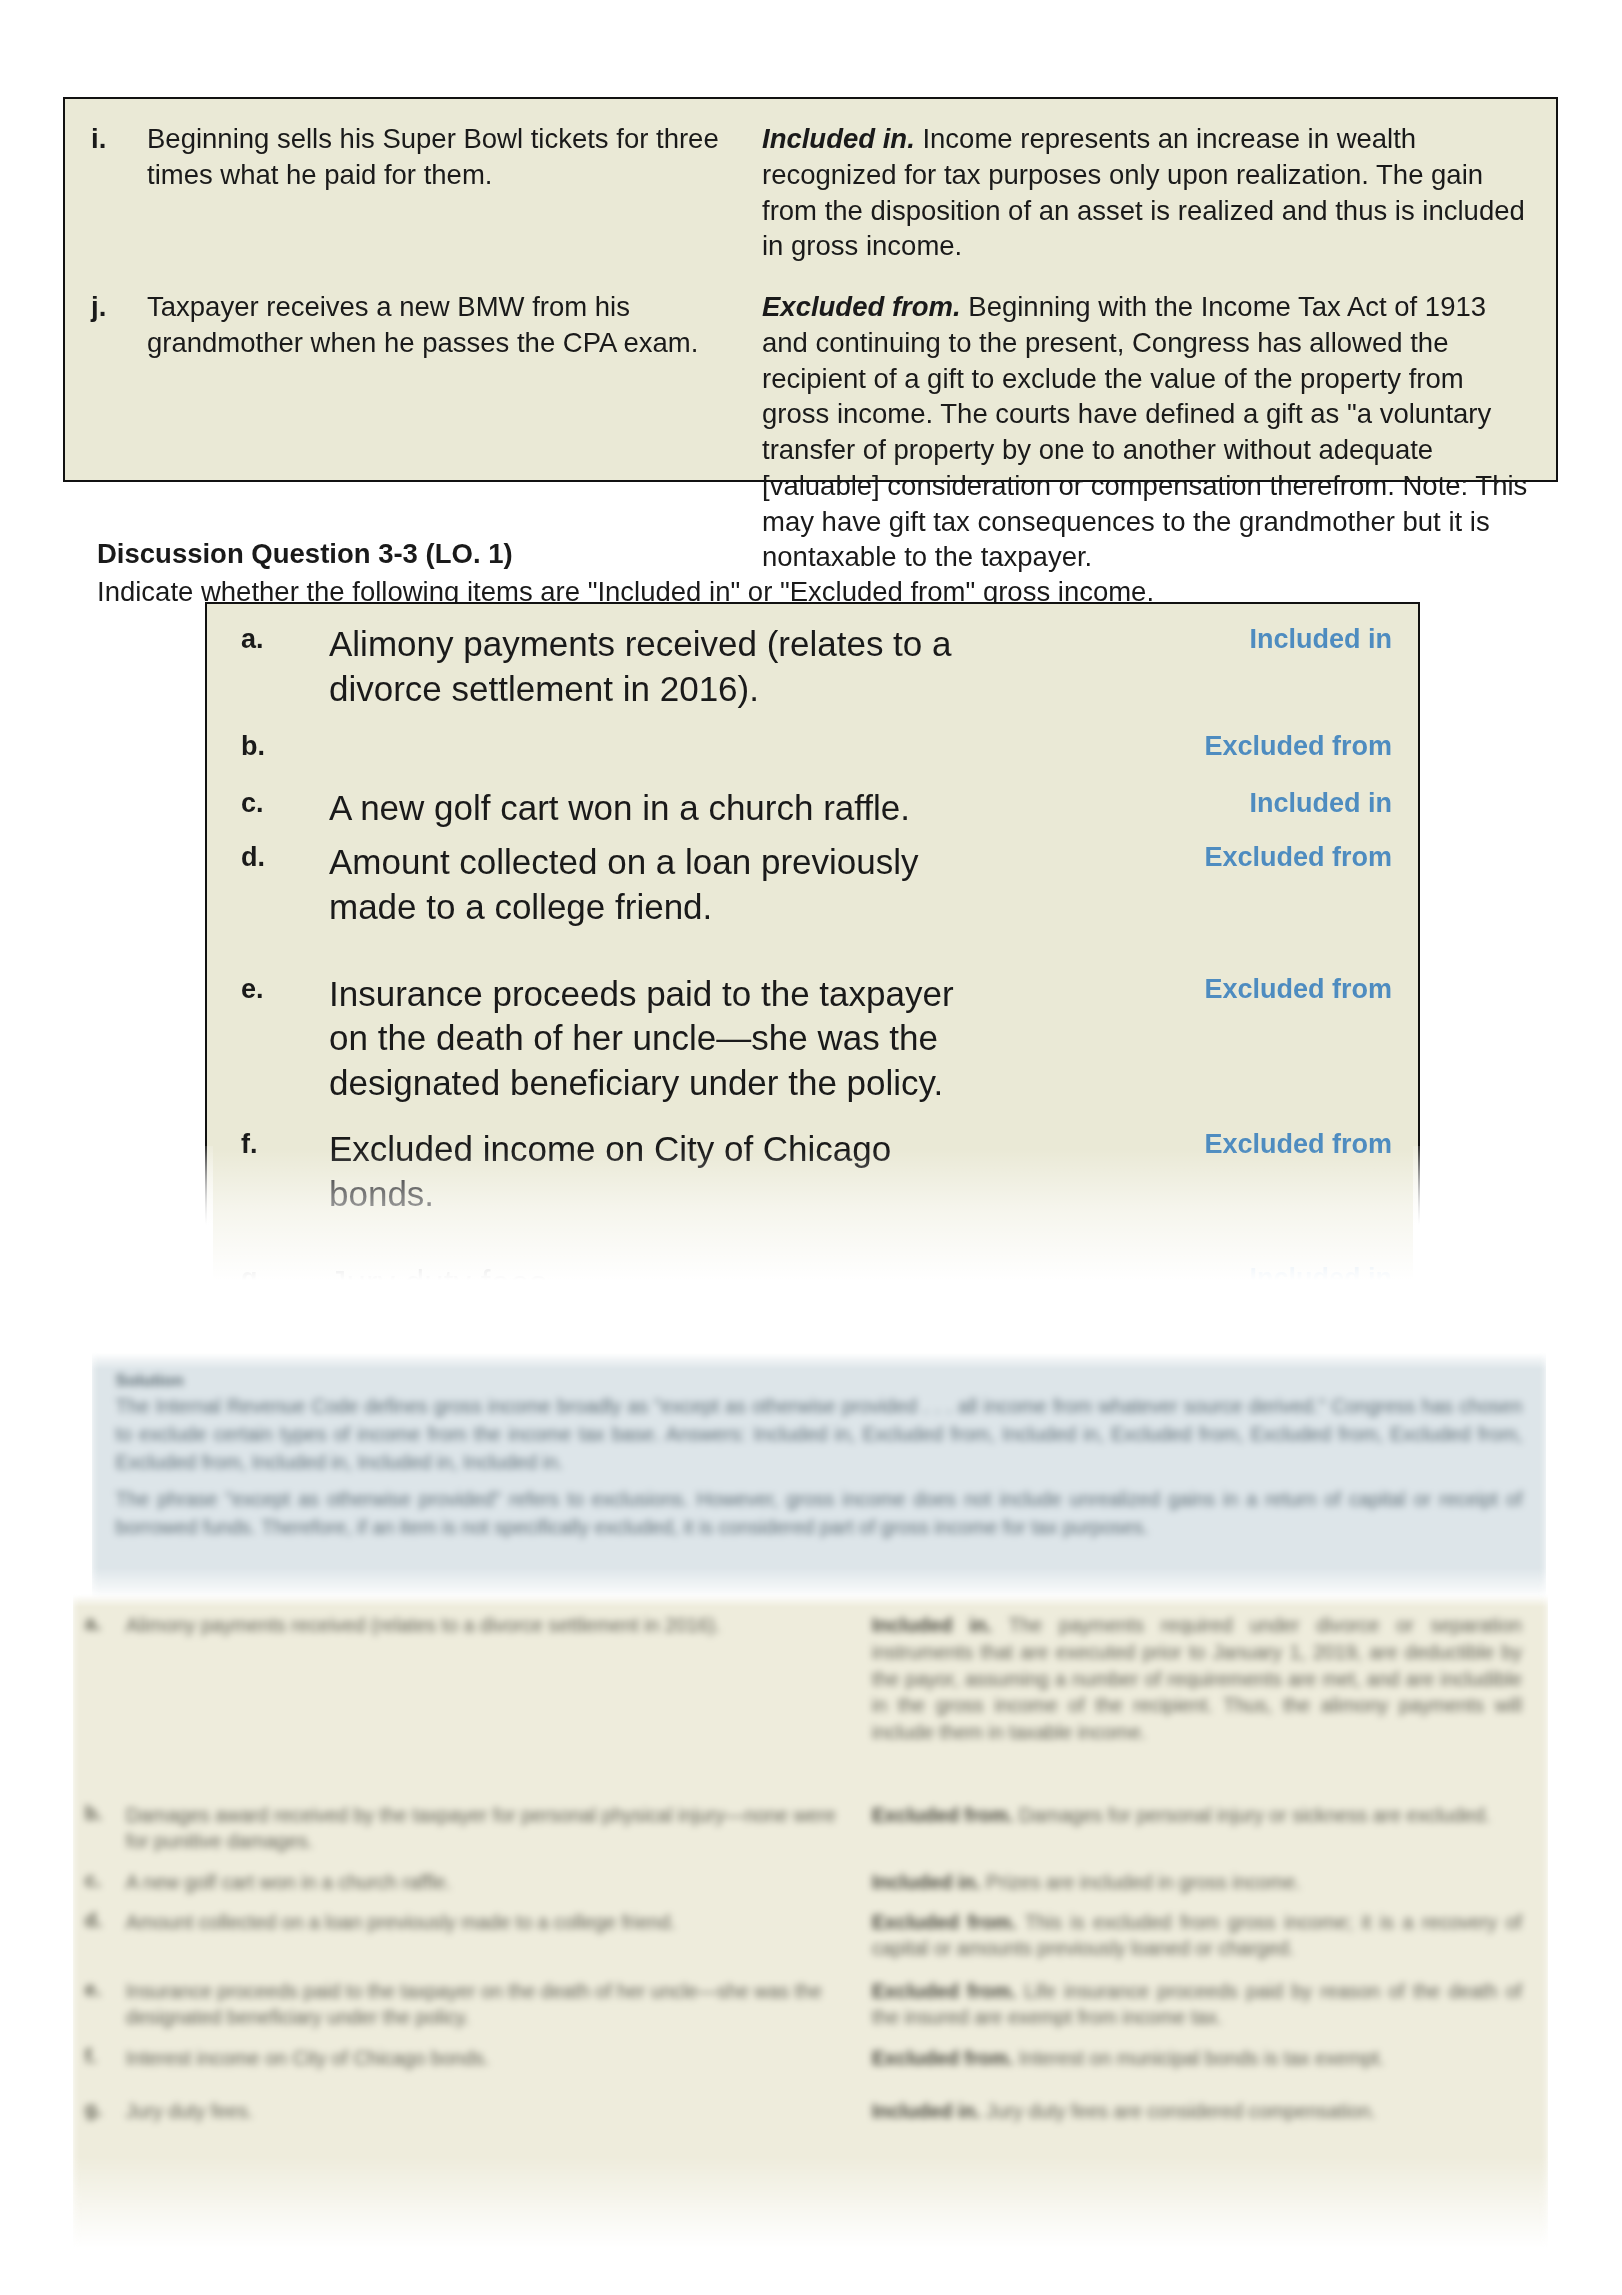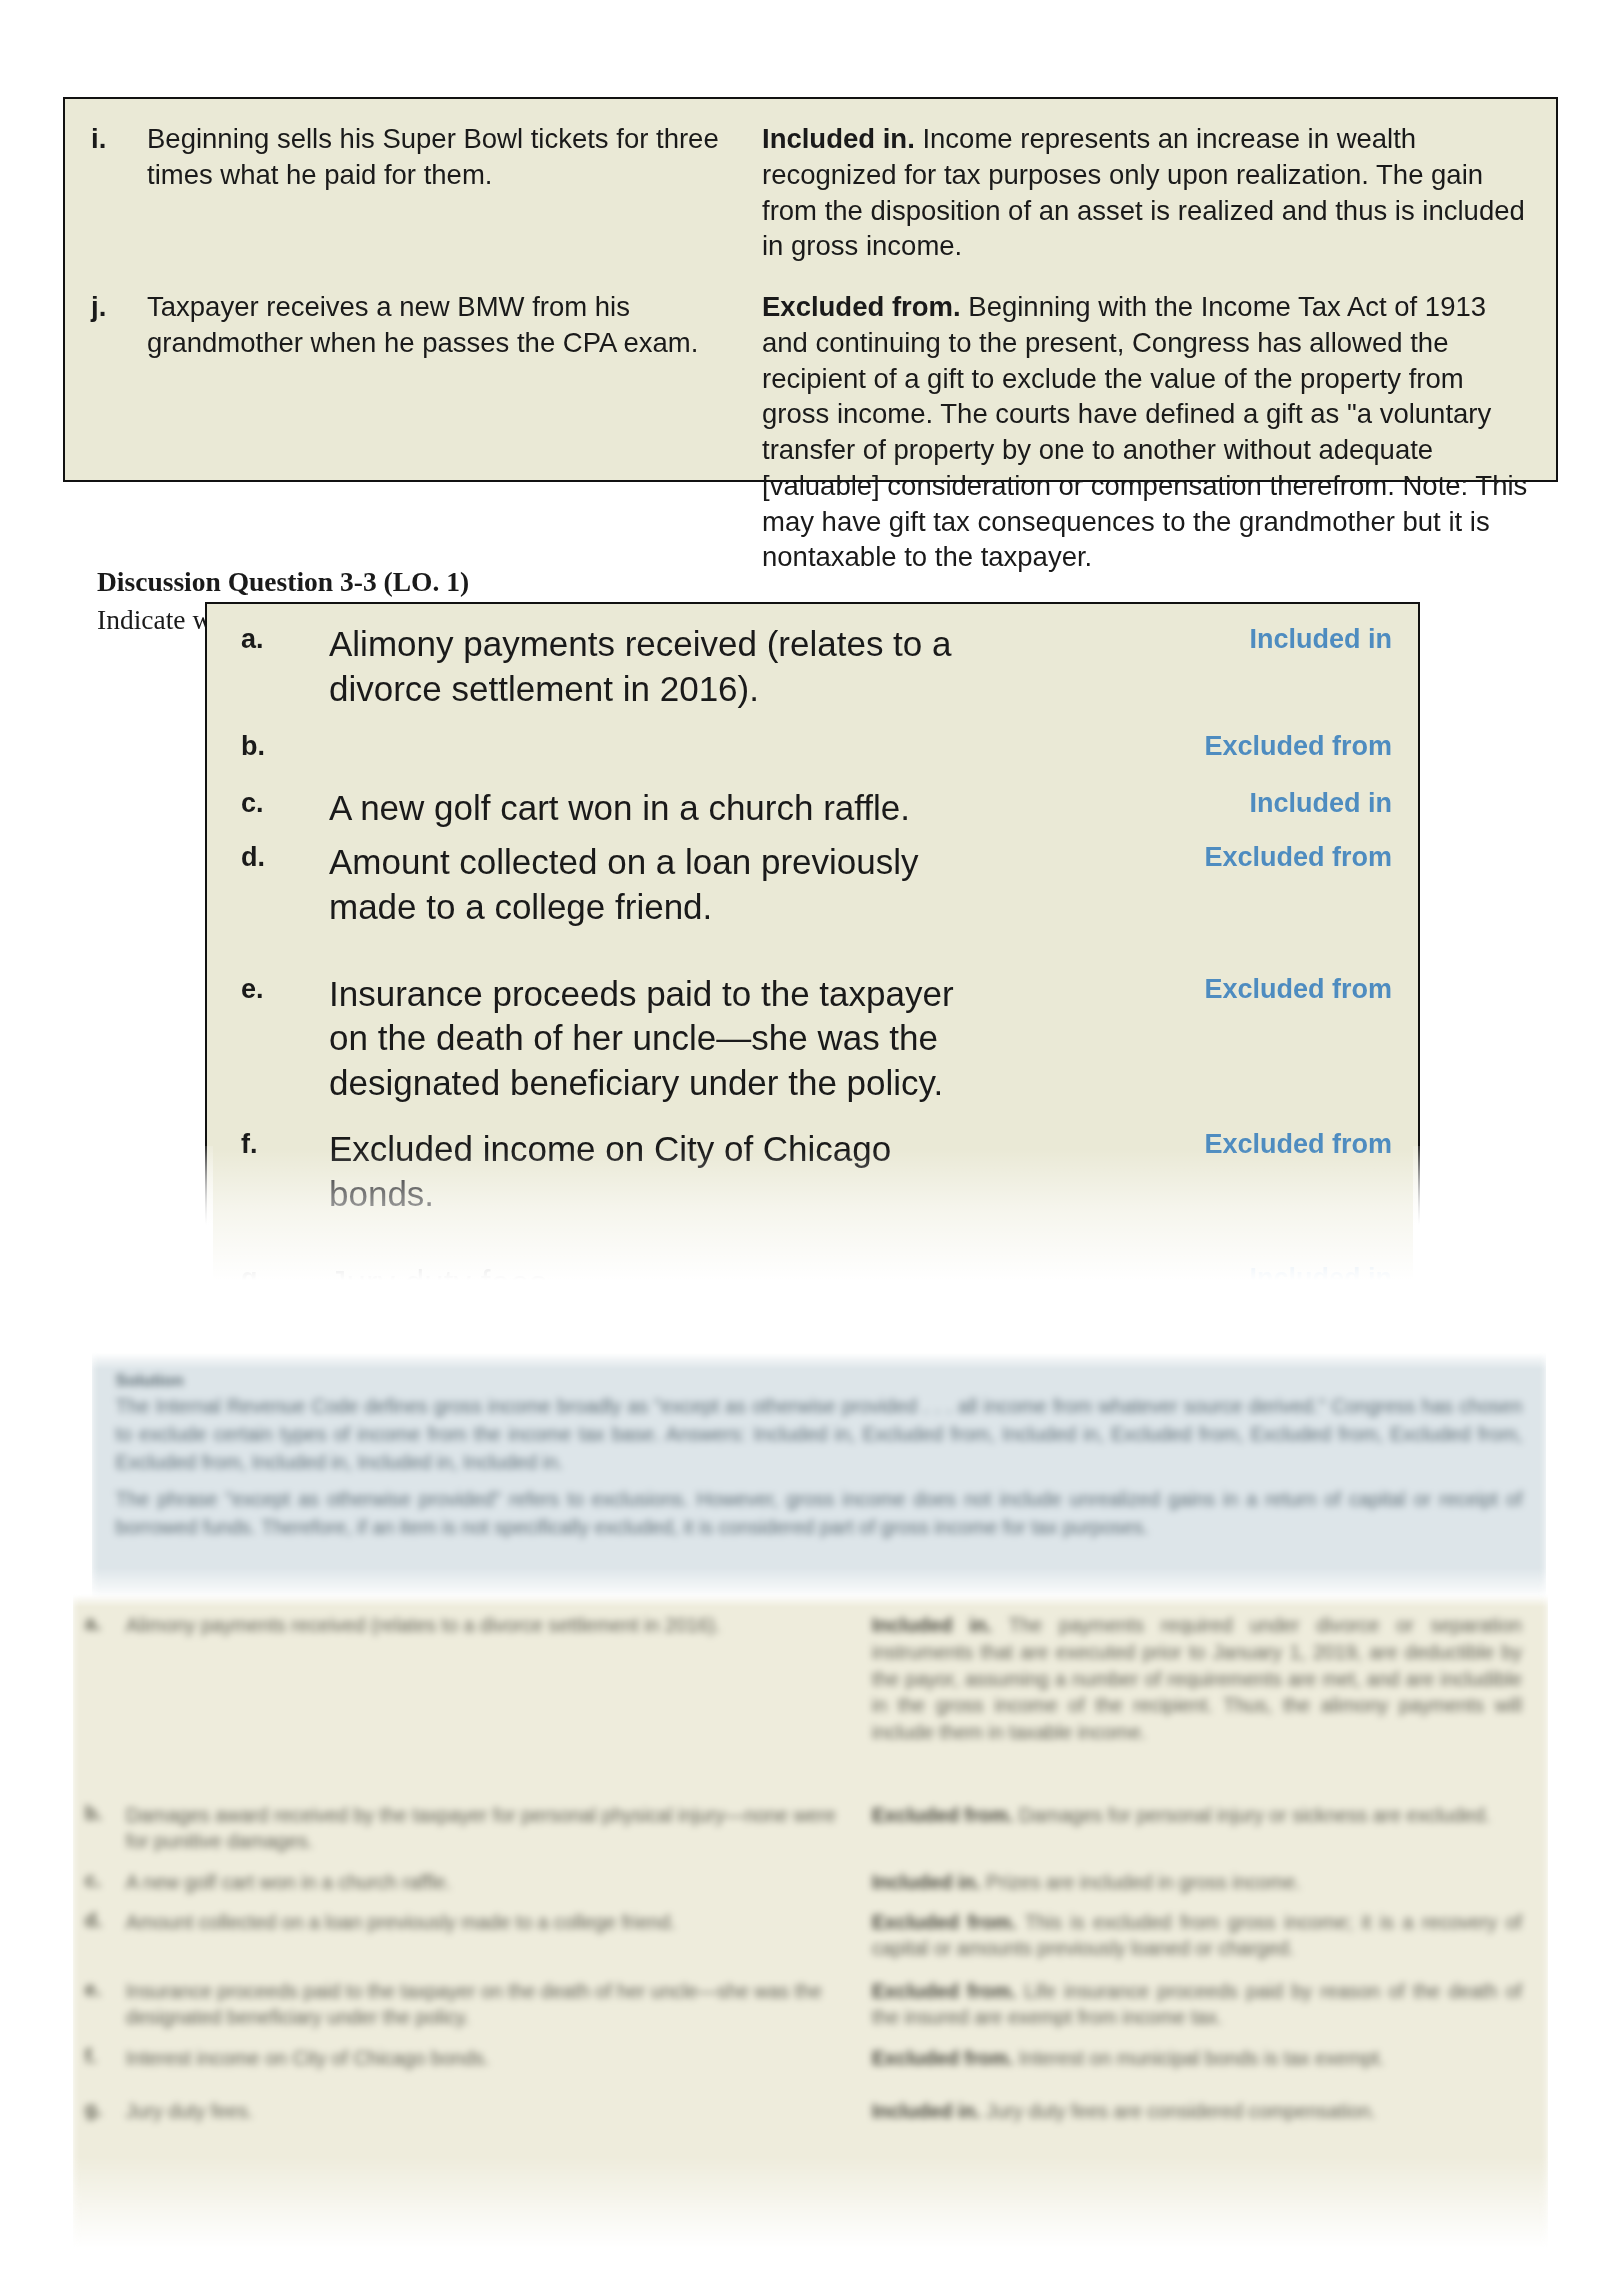--- a/index.html
+++ b/index.html
@@ -53,29 +53,28 @@
     line-height: 1.30;
     flex: 0 0 615px;
     padding-right: 15.7px;
     box-sizing: border-box;
   }
   .answer-long {
     font-size: 27.5px;
     line-height: 1.30;
     flex: 1 1 auto;
   }
-  .answer-long b { font-weight: bold; }
+  .answer-long b { font-weight: bold; font-style: italic; }
 
   
   #question-block {
     position: absolute;
     left: 97px;
-    top: 564px;
+    top: 536px;
     width: 1374px;
-    font-family: Liberation Serif, serif;
   }
   #question-title {
     font-size: 27.5px;
     font-weight: bold;
     line-height: 1.28;
     margin: 0;
   }
   #question-instruction {
     font-size: 27.5px;
     line-height: 1.28;

